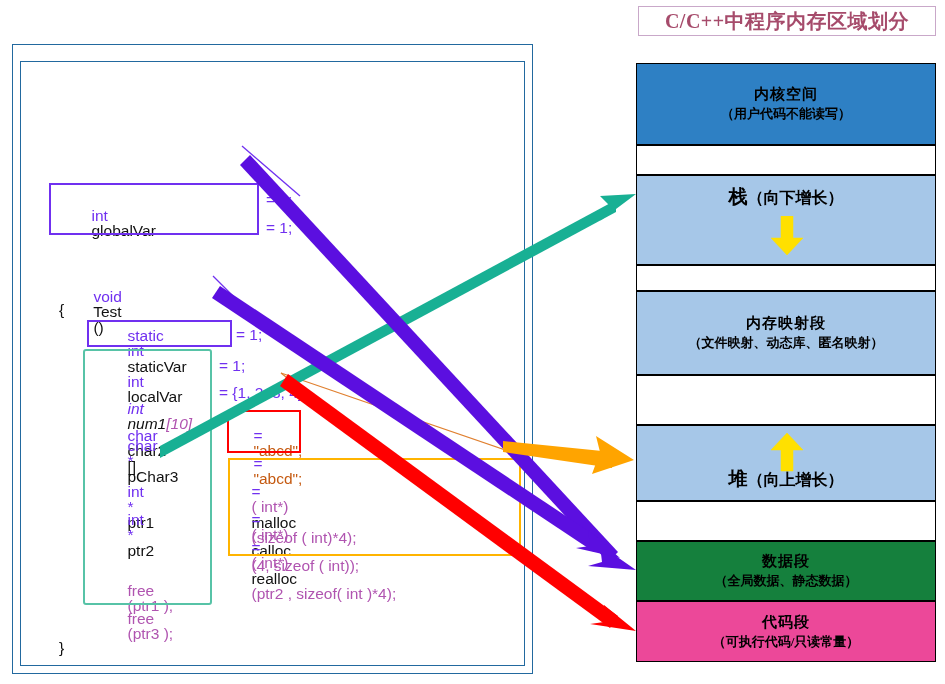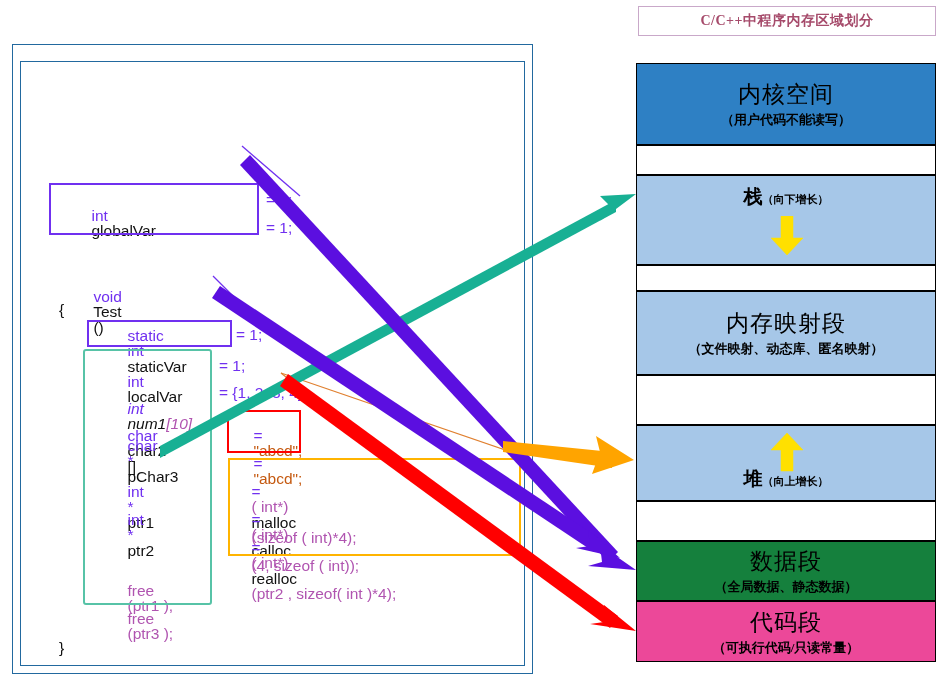--- a/index.html
+++ b/index.html
@@ -15,21 +15,21 @@
   
   #title-box {
     position: absolute;
     left: 638px; top: 6px;
     width: 298px; height: 30px;
     border: 1px solid #c9a8c9;
     display: flex; align-items: center; justify-content: center;
   }
   #title-text {
     font-family: "Liberation Serif", serif;
-    font-size: 14px;
+    font-size: 20px;
     font-weight: 700;
     color: #a64b6b;
     letter-spacing: 0.5px;
     white-space: nowrap;
     text-align: right;
   }
 
   
   #code-panel-outer {
     position: absolute;
@@ -85,24 +85,24 @@
   .mem-block {
     position: absolute;
     left: 0; width: 300px;
     border: 1.6px solid #000000;
     display: flex; flex-direction: column;
     align-items: center; justify-content: center;
     font-family: "Liberation Serif", serif;
     color: #000000;
   }
   .mem-gap { background: #ffffff; }
-  .mem-title { font-size: 23px; font-weight: 400; letter-spacing: 1px; }
+  .mem-title { font-size: 15px; font-weight: 700; letter-spacing: 1px; }
   .mem-sub   { font-size: 13px; font-weight: 700; letter-spacing: 0px; margin-top: 1px; }
   .mem-inline { font-size: 19px; font-weight: 700; }
-  .mem-inline .small { font-size: 11px; }
+  .mem-inline .small { font-size: 16px; }
 
   
   .growth-arrow {
     position: absolute;
     width: 34px; height: 40px;
   }
 
   
   #connectors {
     position: absolute; left: 0; top: 0;

